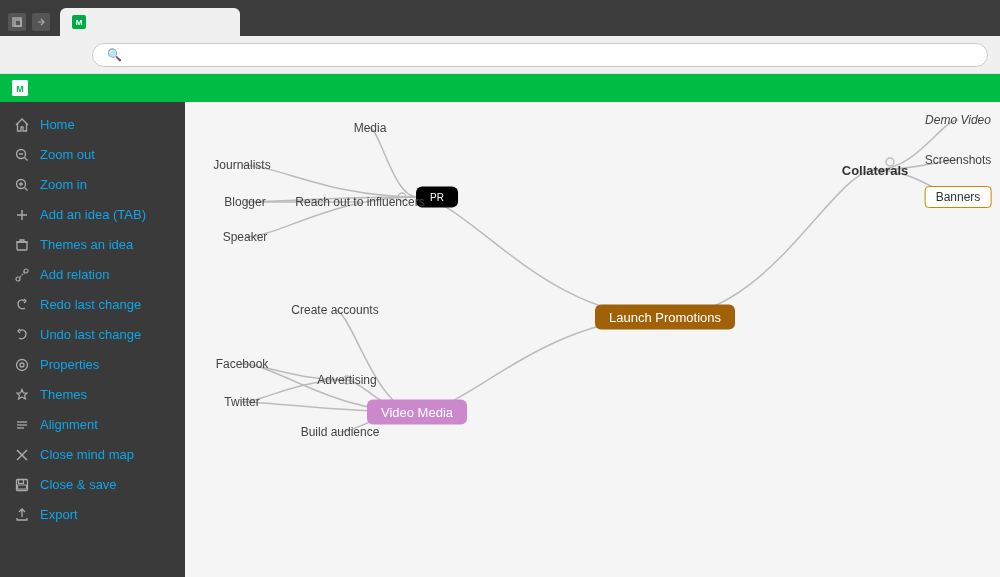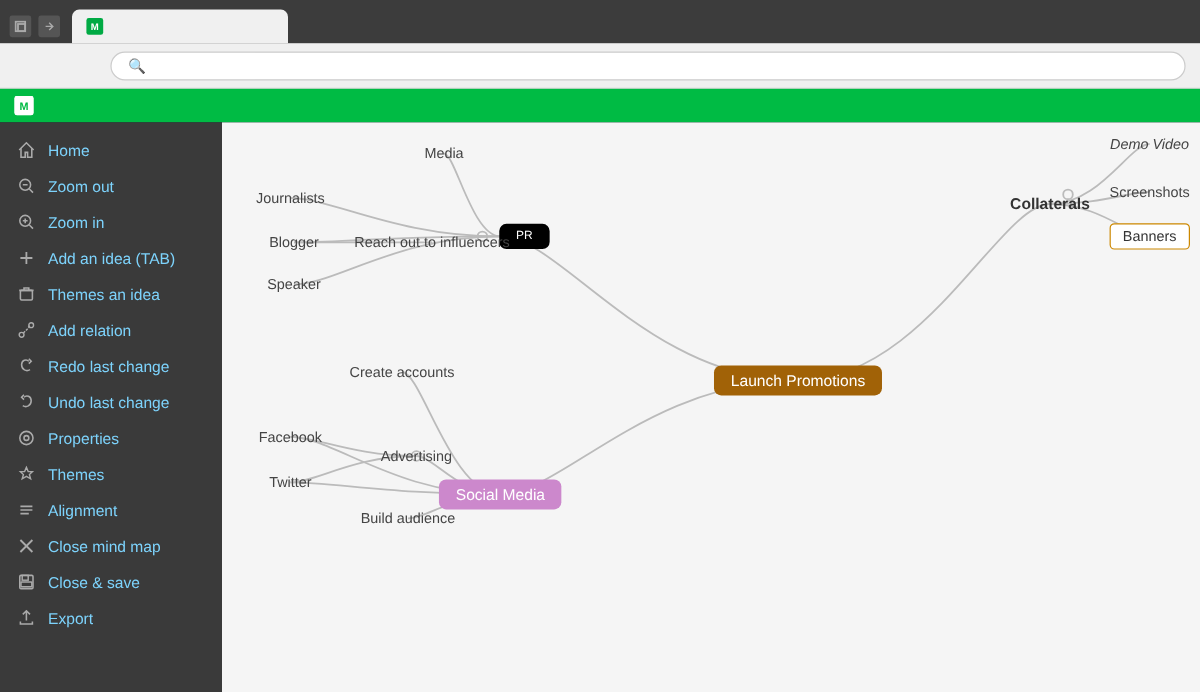--- a/index.html
+++ b/index.html
@@ -27,21 +27,21 @@
     .app-bar-title { color: white; font-size: 13px; font-weight: 500; }
 
     
     .main-content { display: flex; height: calc(577px - 36px - 38px - 28px); }
 
     
     .sidebar { background: #3a3a3a; width: 185px; flex-shrink: 0; position: relative; overflow: hidden; }
     .sidebar-collapse { position: absolute; top: 10px; right: 8px; background: transparent; border: none; color: #aaa; font-size: 14px; cursor: pointer; width: 24px; height: 24px; display: flex; align-items: center; justify-content: center; border-radius: 3px; }
 
     .sidebar-menu { padding-top: 8px; }
-    .sidebar-item { display: flex; align-items: center; padding: 7px 12px 7px 14px; cursor: pointer; color: #7dd3fc; font-size: 13px; gap: 10px; }
+    .sidebar-item { display: flex; padding: 7px 12px 7px 14px; cursor: pointer; color: #0ea5e9; font-size: 13px; gap: 10px; }
     .sidebar-item .item-icon { width: 16px; height: 16px; display: flex; align-items: center; justify-content: center; flex-shrink: 0; color: #aaa; font-size: 13px; }
     .sidebar-item .item-label { font-size: 13px; }
 
     
     .canvas { flex: 1; background: #f5f5f5; position: relative; overflow: hidden; }
     .canvas svg { position: absolute; top: 0; left: 0; width: 100%; height: 100%; }
 
     .node-label { position: absolute; font-size: 12px; color: #444; white-space: nowrap; transform: translate(-50%, -50%); }
     .node-box { position: absolute; border-radius: 4px; display: flex; align-items: center; justify-content: center; font-size: 13px; font-weight: 500; color: white; white-space: nowrap; transform: translate(-50%, -50%); padding: 4px 12px; }
   </style>
@@ -257,21 +257,21 @@
         <path d="M232,310 C193.5,310 170.4,330 155,330" fill="none" stroke="#bbb" stroke-width="1.5"></path>
         <path d="M162,278 C109.5,278 78,262 57,262" fill="none" stroke="#bbb" stroke-width="1.5"></path>
         <path d="M162,278 C109.5,278 78,300 57,300" fill="none" stroke="#bbb" stroke-width="1.5"></path>
         <circle cx="217" cy="95" r="4" fill="none" stroke="#bbb" stroke-width="1.5"></circle>
         <circle cx="217" cy="310" r="4" fill="none" stroke="#bbb" stroke-width="1.5"></circle>
         <circle cx="705" cy="60" r="4" fill="none" stroke="#bbb" stroke-width="1.5"></circle>
         <circle cx="162" cy="278" r="4" fill="none" stroke="#bbb" stroke-width="1.5"></circle>
       </svg>
   <div class="node-box" style="left: 480px; top: 215px; background: #a16207; border-radius: 6px; padding: 5px 14px; font-size: 13px;">Launch Promotions</div>
       <div class="node-box" style="left: 232px; top: 95px; background: #000000; border-radius: 6px; padding: 5px 14px; font-size: 10px; margin-left: 20px;">PR</div>
-      <div class="node-box" style="left: 232px; top: 310px; background: rgb(204, 136, 204); border-radius: 6px; padding: 5px 14px; font-size: 13px;">Social Media</div>
+      <div class="node-box" style="left: 232px; top: 310px; background: rgb(204, 136, 204); border-radius: 6px; padding: 5px 14px; font-size: 13px;">Video Media</div>
       <div class="node-label" style="left: 690px; top: 68px; font-weight: 600; color: rgb(51, 51, 51); font-size: 13px;">Collaterals</div>
       <div class="node-label" style="left: 185px; top: 26px;">Media</div>
       <div class="node-label" style="left: 57px; top: 63px;">Journalists</div>
       <div class="node-label" style="left: 60px; top: 100px;">Blogger</div>
       <div class="node-label" style="left: 175px; top: 100px;">Reach out to influencers</div>
       <div class="node-label" style="left: 60px; top: 135px;">Speaker</div>
       <div class="node-label" style="left: 773px; top: 18px; font-style: italic;">Demo Video</div>
       <div class="node-label" style="left: 773px; top: 58px;">Screenshots</div>
       <div class="node-box" style="left: 773px; top: 95px; background: white; border: 1px solid rgb(204, 136, 0); color: rgb(51, 51, 51); padding: 3px 10px; font-size: 12px;">Banners</div>
       <div class="node-label" style="left: 150px; top: 208px;">Create accounts</div>

